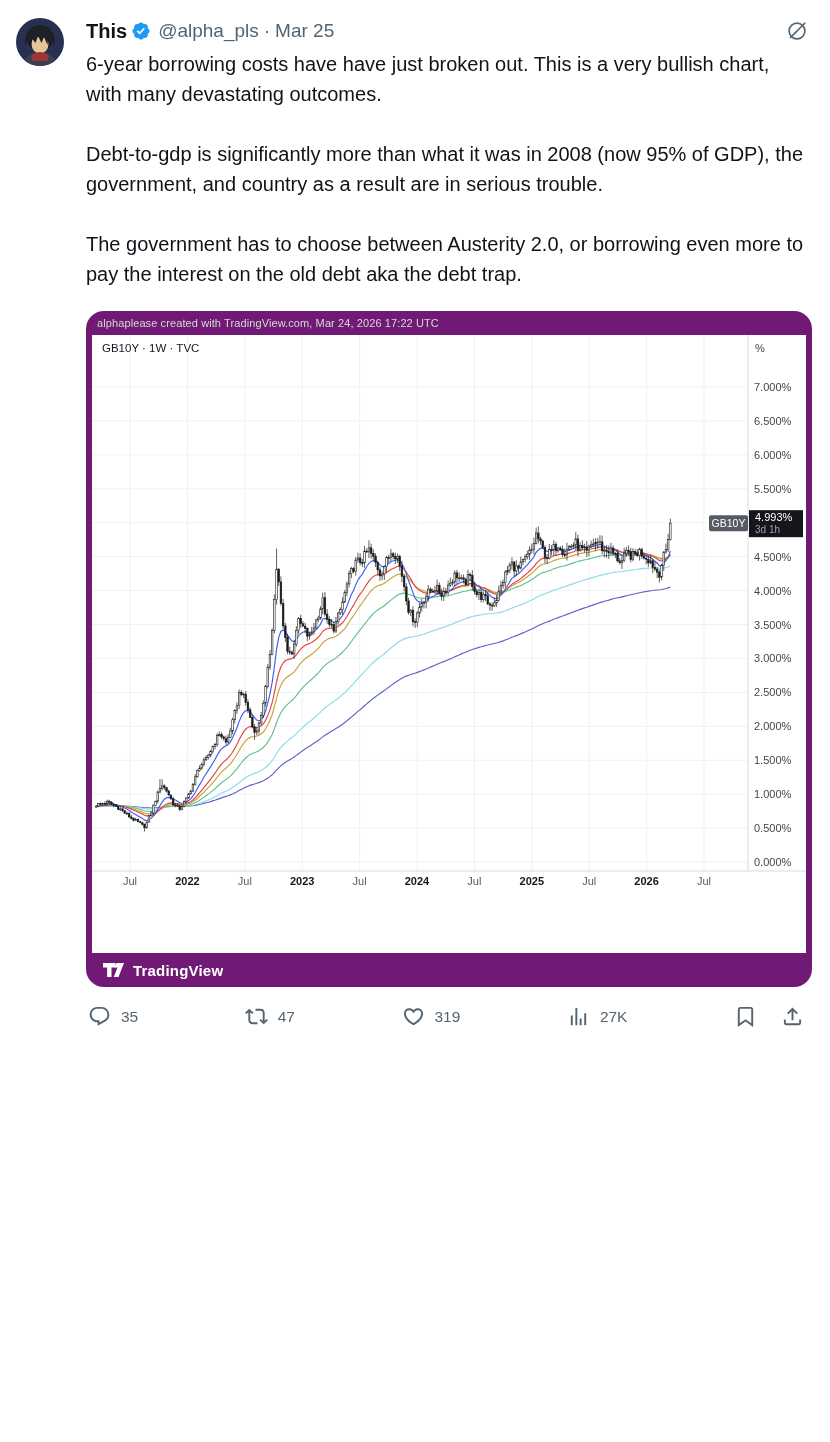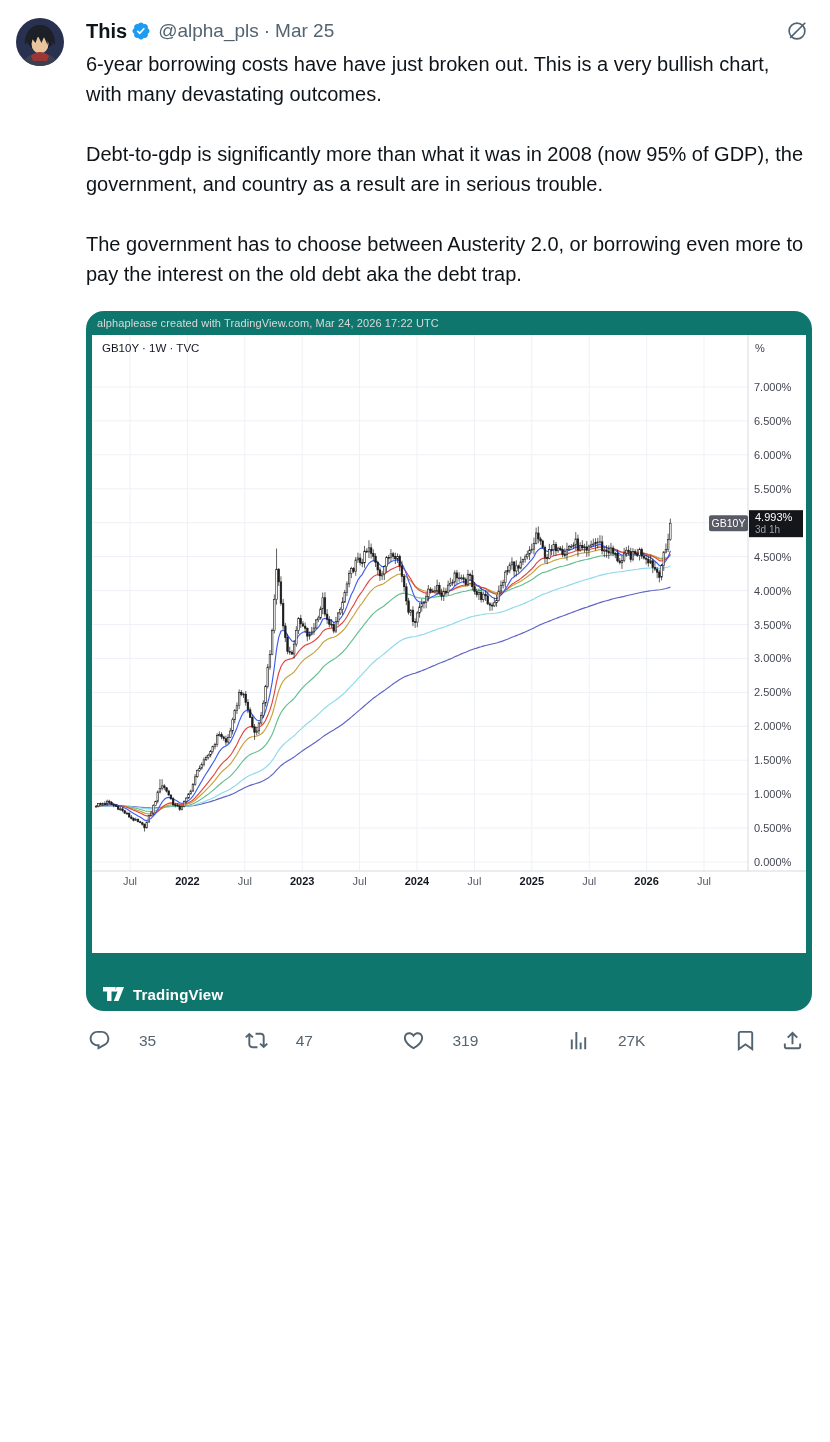--- a/index.html
+++ b/index.html
@@ -9,32 +9,32 @@
   .main{width:724px;}
   .name-row{display:flex;align-items:center;height:26px;}
   .author{font-size:20px;font-weight:bold;color:#0f1419;}
   .badge{margin-left:4px;margin-right:7px;display:flex;}
   .handle{font-size:19px;color:#536471;}
   .sep{margin:0 5px;color:#536471;font-size:19px;}
   .grok-btn{margin-left:auto;background:none;border:none;padding:2px;cursor:pointer;display:flex;}
   .body-text p{margin:30px 0 0 0;font-size:20px;line-height:30px;color:#0f1419;}
   .body-text p:first-child{margin-top:5px;}
   
-  .chart-card{margin-top:22px;width:726px;background:#0f766e;border-radius:18px;overflow:hidden;}
+  .chart-card{margin-top:22px;width:726px;background:#701a75;border-radius:18px;overflow:hidden;}
   .attr-bar{height:24px;display:flex;align-items:center;padding-left:11px;}
   .attr-bar span{font-size:11px;color:#d9d9d9;letter-spacing:.1px;}
   .chart-white{position:relative;margin:0 6px;width:714px;height:618px;background:#ffffff;}
   .chart-white svg{position:absolute;left:0;top:0;}
   .symline{position:absolute;top:7px;left:10px;font-size:11.5px;color:#131722;z-index:2;}
-  .tv-footer{height:34px;display:flex;align-items:center;padding-left:17px;margin-top:24px;}
+  .tv-footer{height:34px;display:flex;align-items:center;padding-left:17px;}
   .tv-footer .brand{color:#ffffff;font-size:15px;font-weight:bold;margin-left:8px;letter-spacing:.2px;}
   
   .engage{display:flex;align-items:center;justify-content:space-between;margin-top:14px;
     width:724px;padding:4px 6px 0 2px;box-sizing:border-box;}
-  .eg{display:flex;align-items:center;gap:28px;background:none;border:none;padding:0;cursor:pointer;
+  .eg{display:flex;align-items:center;gap:10px;background:none;border:none;padding:0;cursor:pointer;
     color:#536471;font-size:15.5px;font-family:"Liberation Sans",sans-serif;}
   .eg-right{display:flex;align-items:center;gap:24px;}
   svg text{font-family:"Liberation Sans",sans-serif;}
 </style>
 </head>
 <body>
 
 <div class="post">
   <div>
     <svg class="avatar" viewBox="0 0 48 48">

